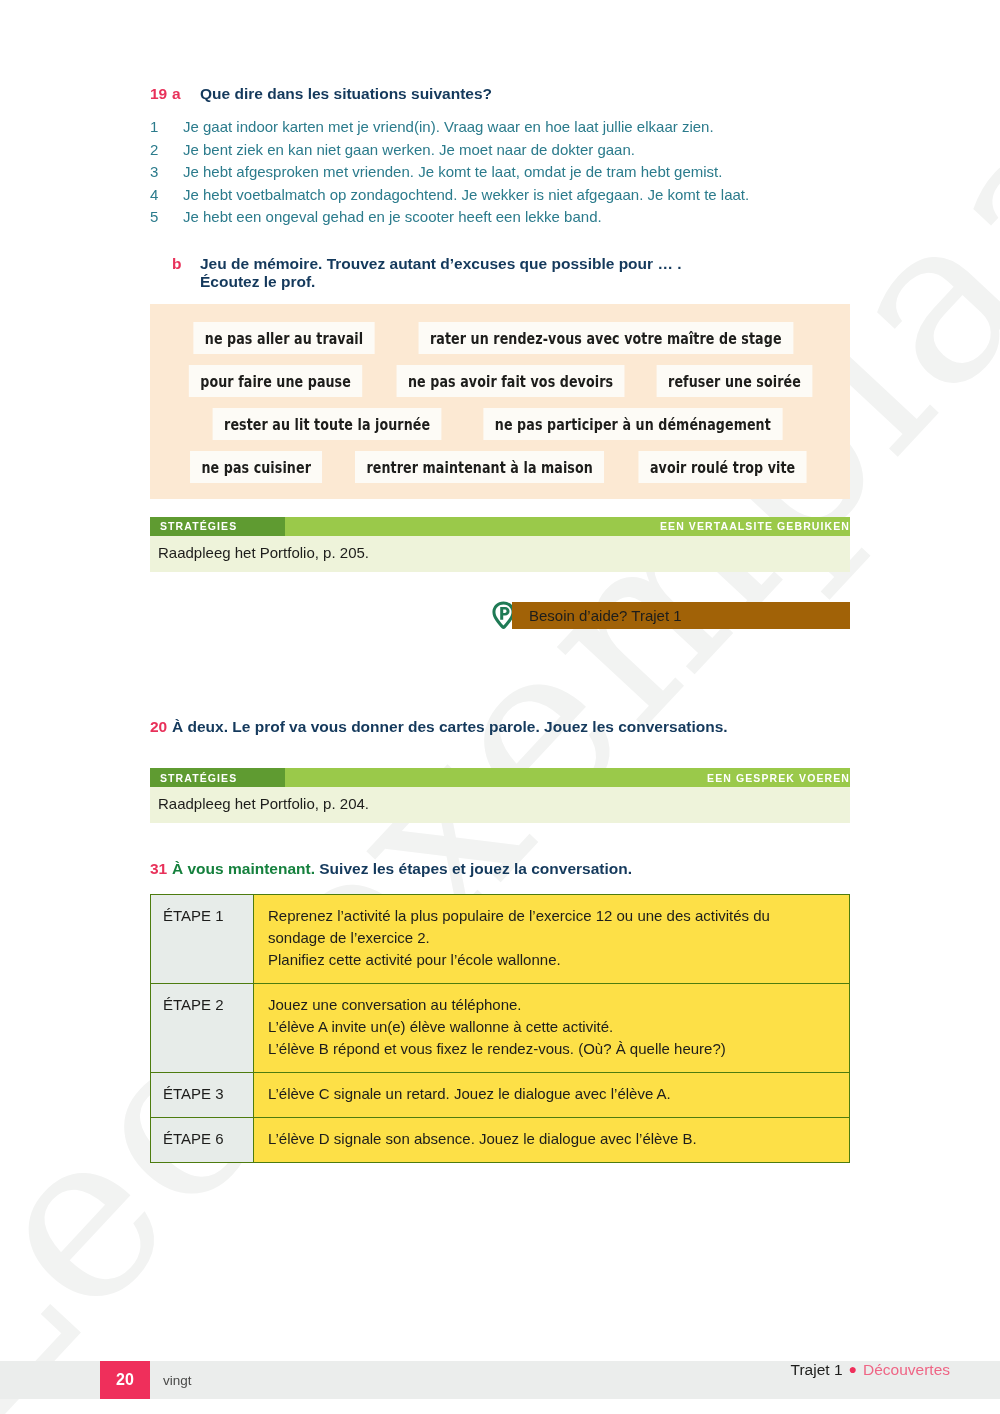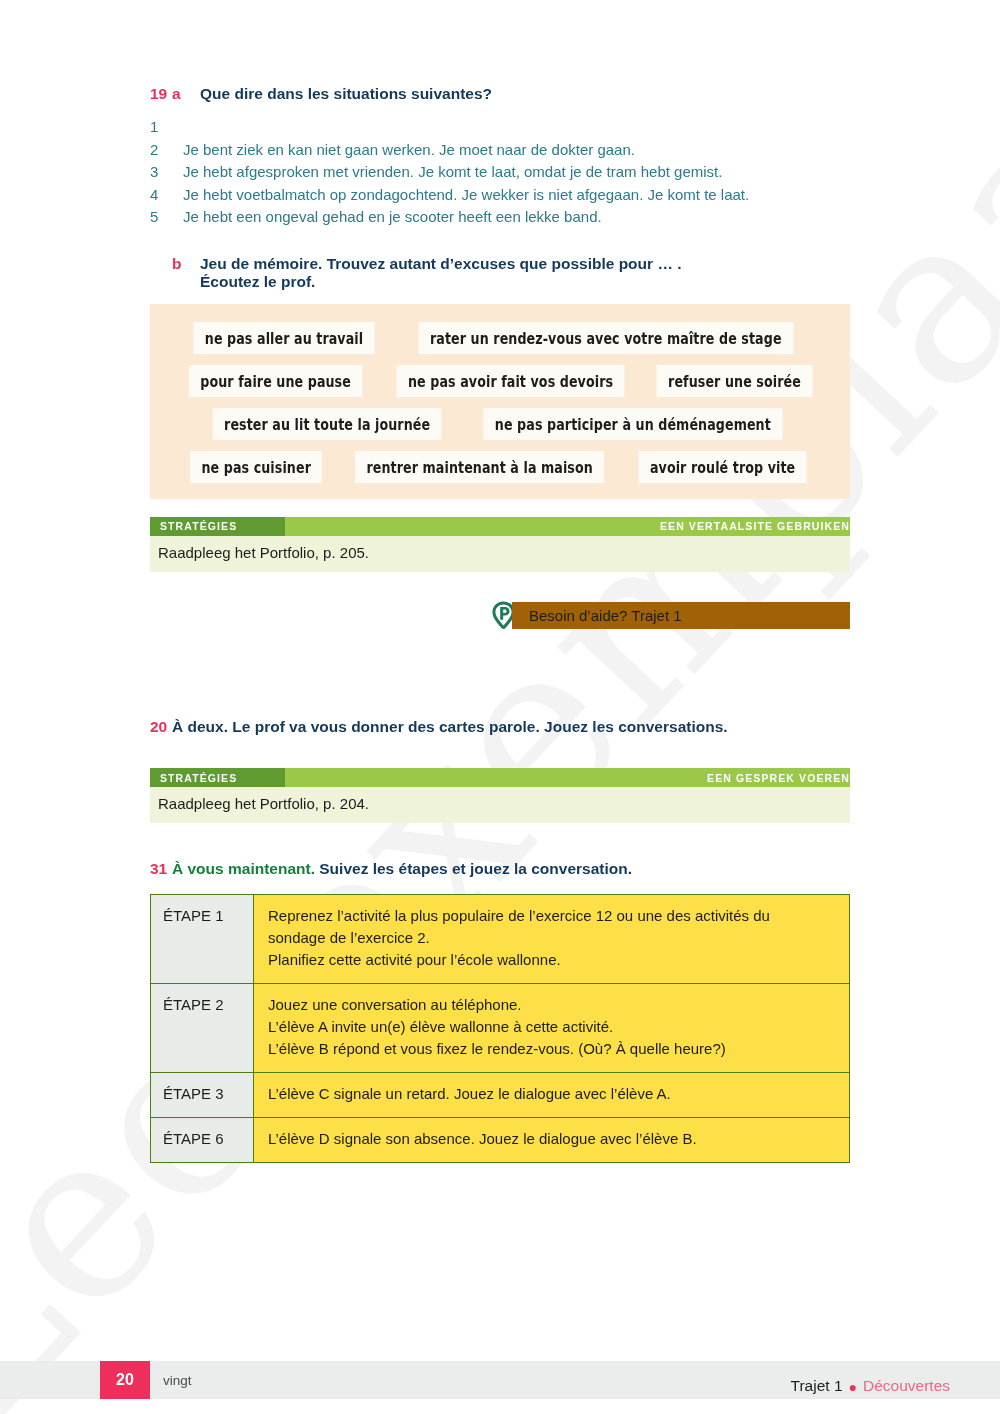--- a/index.html
+++ b/index.html
@@ -248,21 +248,21 @@
     align-items: center;
     font-size: 13.5px;
     color: #4a4a49;
   }
   .footer-right {
     position: absolute;
     right: 50px;
     top: 0;
     height: 34px;
     display: flex;
-    align-items: flex-end;
+    align-items: flex-start;
     font-size: 15.5px;
     color: #1d1d1b;
   }
   .footer-right .dot {
     color: #ef2f5b;
     margin: 0 6px;
     font-size: 14px;
   }
   .footer-right .sect { color: #ef6585; }
 </style>
@@ -279,20 +279,21 @@
 
     <div class="ex-head">
       <span class="ex-num">19</span>
       <span class="ex-letter">a</span>
       <span class="ex-title">Que dire dans les situations suivantes?</span>
     </div>
 
     <div class="num-list">
       <div class="num-row">
         <span class="n">1</span>
+        <span>Je gaat indoor karten met je vriend(in). Vraag waar en hoe laat jullie elkaar zien.</span>
       </div>
       <div class="num-row">
         <span class="n">2</span>
         <span>Je bent ziek en kan niet gaan werken. Je moet naar de dokter gaan.</span>
       </div>
       <div class="num-row">
         <span class="n">3</span>
         <span>Je hebt afgesproken met vrienden. Je komt te laat, omdat je de tram hebt gemist.</span>
       </div>
       <div class="num-row">

